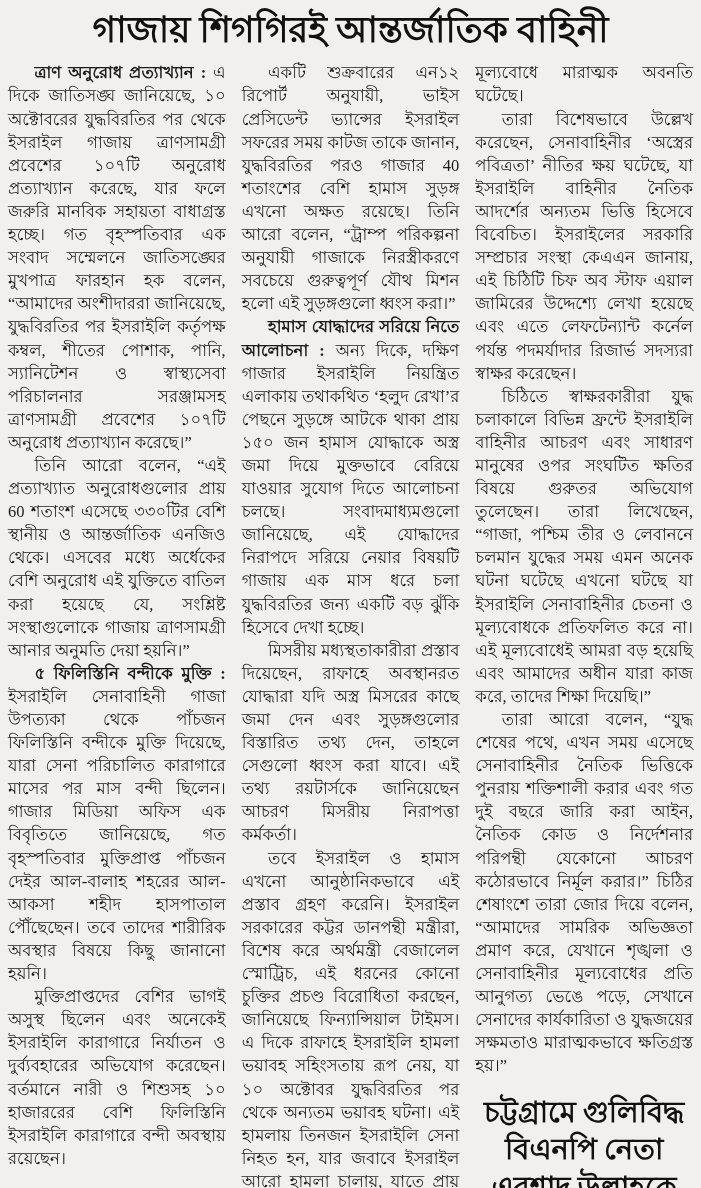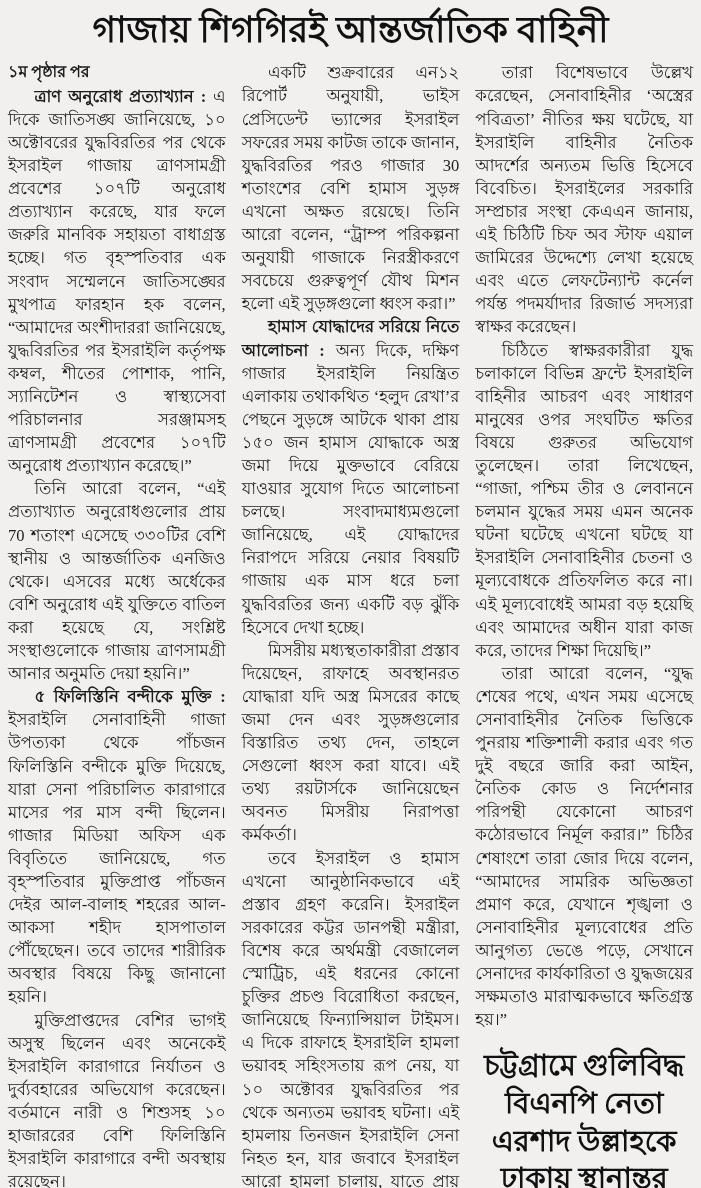--- a/index.html
+++ b/index.html
@@ -60,37 +60,37 @@
 </head>
 <body>
 
 <div class="page">
 
   <h1 class="main-headline">গাজায় শিগগিরই আন্তর্জাতিক বাহিনী</h1>
 
   <div class="columns">
 
     <div class="col">
-      <p class="continuation-note">১ম পৃষ্ঠার পর</p>
       <p class="para"><span class="lead">ত্রাণ অনুরোধ প্রত্যাখ্যান : </span><span>এ দিকে জাতিসঙ্ঘ জানিয়েছে, ১০ অক্টোবরের যুদ্ধবিরতির পর থেকে ইসরাইল গাজায় ত্রাণসামগ্রী প্রবেশের ১০৭টি অনুরোধ প্রত্যাখ্যান করেছে, যার ফলে জরুরি মানবিক সহায়তা বাধাগ্রস্ত হচ্ছে। গত বৃহস্পতিবার এক সংবাদ সম্মেলনে জাতিসঙ্ঘের মুখপাত্র ফারহান হক বলেন, “আমাদের অংশীদাররা জানিয়েছে, যুদ্ধবিরতির পর ইসরাইলি কর্তৃপক্ষ কম্বল, শীতের পোশাক, পানি, স্যানিটেশন ও স্বাস্থ্যসেবা পরিচালনার সরঞ্জামসহ ত্রাণসামগ্রী প্রবেশের ১০৭টি অনুরোধ প্রত্যাখ্যান করেছে।”</span></p>
-      <p class="para"><span class="lead"></span><span>তিনি আরো বলেন, “এই প্রত্যাখ্যাত অনুরোধগুলোর প্রায় 70 শতাংশ এসেছে ৩৩০টির বেশি স্থানীয় ও আন্তর্জাতিক এনজিও থেকে। এসবের মধ্যে অর্ধেকের বেশি অনুরোধ এই যুক্তিতে বাতিল করা হয়েছে যে, সংশ্লিষ্ট সংস্থাগুলোকে গাজায় ত্রাণসামগ্রী আনার অনুমতি দেয়া হয়নি।”</span></p>
+      <p class="para"><span class="lead"></span><span>তিনি আরো বলেন, “এই প্রত্যাখ্যাত অনুরোধগুলোর প্রায় 60 শতাংশ এসেছে ৩৩০টির বেশি স্থানীয় ও আন্তর্জাতিক এনজিও থেকে। এসবের মধ্যে অর্ধেকের বেশি অনুরোধ এই যুক্তিতে বাতিল করা হয়েছে যে, সংশ্লিষ্ট সংস্থাগুলোকে গাজায় ত্রাণসামগ্রী আনার অনুমতি দেয়া হয়নি।”</span></p>
       <p class="para"><span class="lead">৫ ফিলিস্তিনি বন্দীকে মুক্তি : </span><span>ইসরাইলি সেনাবাহিনী গাজা উপত্যকা থেকে পাঁচজন ফিলিস্তিনি বন্দীকে মুক্তি দিয়েছে, যারা সেনা পরিচালিত কারাগারে মাসের পর মাস বন্দী ছিলেন। গাজার মিডিয়া অফিস এক বিবৃতিতে জানিয়েছে, গত বৃহস্পতিবার মুক্তিপ্রাপ্ত পাঁচজন দেইর আল-বালাহ শহরের আল-আকসা শহীদ হাসপাতাল পৌঁছেছেন। তবে তাদের শারীরিক অবস্থার বিষয়ে কিছু জানানো হয়নি।</span></p>
       <p class="para"><span class="lead"></span><span>মুক্তিপ্রাপ্তদের বেশির ভাগই অসুস্থ ছিলেন এবং অনেকেই ইসরাইলি কারাগারে নির্যাতন ও দুর্ব্যবহারের অভিযোগ করেছেন। বর্তমানে নারী ও শিশুসহ ১০ হাজাররের বেশি ফিলিস্তিনি ইসরাইলি কারাগারে বন্দী অবস্থায় রয়েছেন।</span></p>
 
     </div>
 
     <div class="col">
-      <p class="para"><span class="lead"></span><span>একটি শুক্রবারের এন১২ রিপোর্ট অনুযায়ী, ভাইস প্রেসিডেন্ট ভ্যান্সের ইসরাইল সফরের সময় কাটজ তাকে জানান, যুদ্ধবিরতির পরও গাজার 30 শতাংশের বেশি হামাস সুড়ঙ্গ এখনো অক্ষত রয়েছে। তিনি আরো বলেন, “ট্রাম্প পরিকল্পনা অনুযায়ী গাজাকে নিরস্ত্রীকরণে সবচেয়ে গুরুত্বপূর্ণ যৌথ মিশন হলো এই সুড়ঙ্গগুলো ধ্বংস করা।”</span></p>
+      <p class="para"><span class="lead"></span><span>একটি শুক্রবারের এন১২ রিপোর্ট অনুযায়ী, ভাইস প্রেসিডেন্ট ভ্যান্সের ইসরাইল সফরের সময় কাটজ তাকে জানান, যুদ্ধবিরতির পরও গাজার 40 শতাংশের বেশি হামাস সুড়ঙ্গ এখনো অক্ষত রয়েছে। তিনি আরো বলেন, “ট্রাম্প পরিকল্পনা অনুযায়ী গাজাকে নিরস্ত্রীকরণে সবচেয়ে গুরুত্বপূর্ণ যৌথ মিশন হলো এই সুড়ঙ্গগুলো ধ্বংস করা।”</span></p>
       <p class="para"><span class="lead">হামাস যোদ্ধাদের সরিয়ে নিতে আলোচনা : </span><span>অন্য দিকে, দক্ষিণ গাজার ইসরাইলি নিয়ন্ত্রিত এলাকায় তথাকথিত ‘হলুদ রেখা’র পেছনে সুড়ঙ্গে আটকে থাকা প্রায় ১৫০ জন হামাস যোদ্ধাকে অস্ত্র জমা দিয়ে মুক্তভাবে বেরিয়ে যাওয়ার সুযোগ দিতে আলোচনা চলছে। সংবাদমাধ্যমগুলো জানিয়েছে, এই যোদ্ধাদের নিরাপদে সরিয়ে নেয়ার বিষয়টি গাজায় এক মাস ধরে চলা যুদ্ধবিরতির জন্য একটি বড় ঝুঁকি হিসেবে দেখা হচ্ছে।</span></p>
-      <p class="para"><span class="lead"></span><span>মিসরীয় মধ্যস্থতাকারীরা প্রস্তাব দিয়েছেন, রাফাহে অবস্থানরত যোদ্ধারা যদি অস্ত্র মিসরের কাছে জমা দেন এবং সুড়ঙ্গগুলোর বিস্তারিত তথ্য দেন, তাহলে সেগুলো ধ্বংস করা যাবে। এই তথ্য রয়টার্সকে জানিয়েছেন অবনত মিসরীয় নিরাপত্তা কর্মকর্তা।</span></p>
+      <p class="para"><span class="lead"></span><span>মিসরীয় মধ্যস্থতাকারীরা প্রস্তাব দিয়েছেন, রাফাহে অবস্থানরত যোদ্ধারা যদি অস্ত্র মিসরের কাছে জমা দেন এবং সুড়ঙ্গগুলোর বিস্তারিত তথ্য দেন, তাহলে সেগুলো ধ্বংস করা যাবে। এই তথ্য রয়টার্সকে জানিয়েছেন আচরণ মিসরীয় নিরাপত্তা কর্মকর্তা।</span></p>
       <p class="para"><span class="lead"></span><span>তবে ইসরাইল ও হামাস এখনো আনুষ্ঠানিকভাবে এই প্রস্তাব গ্রহণ করেনি। ইসরাইল সরকারের কট্টর ডানপন্থী মন্ত্রীরা, বিশেষ করে অর্থমন্ত্রী বেজালেল স্মোট্রিচ, এই ধরনের কোনো চুক্তির প্রচণ্ড বিরোধিতা করছেন, জানিয়েছে ফিন্যান্সিয়াল টাইমস। এ দিকে রাফাহে ইসরাইলি হামলা ভয়াবহ সহিংসতায় রূপ নেয়, যা ১০ অক্টোবর যুদ্ধবিরতির পর থেকে অন্যতম ভয়াবহ ঘটনা। এই হামলায় তিনজন ইসরাইলি সেনা নিহত হন, যার জবাবে ইসরাইল আরো হামলা চালায়, যাতে প্রায় ১৫০ জন ফিলিস্তিনি নিহত হন।</span></p>
 
     </div>
 
     <div class="col">
+      <p class="para noindent"><span class="lead"></span><span>মূল্যবোধে মারাত্মক অবনতি ঘটেছে।</span></p>
       <p class="para"><span class="lead"></span><span>তারা বিশেষভাবে উল্লেখ করেছেন, সেনাবাহিনীর ‘অস্ত্রের পবিত্রতা’ নীতির ক্ষয় ঘটেছে, যা ইসরাইলি বাহিনীর নৈতিক আদর্শের অন্যতম ভিত্তি হিসেবে বিবেচিত। ইসরাইলের সরকারি সম্প্রচার সংস্থা কেএএন জানায়, এই চিঠিটি চিফ অব স্টাফ এয়াল জামিরের উদ্দেশ্যে লেখা হয়েছে এবং এতে লেফটেন্যান্ট কর্নেল পর্যন্ত পদমর্যাদার রিজার্ভ সদস্যরা স্বাক্ষর করেছেন।</span></p>
       <p class="para"><span class="lead"></span><span>চিঠিতে স্বাক্ষরকারীরা যুদ্ধ চলাকালে বিভিন্ন ফ্রন্টে ইসরাইলি বাহিনীর আচরণ এবং সাধারণ মানুষের ওপর সংঘটিত ক্ষতির বিষয়ে গুরুতর অভিযোগ তুলেছেন। তারা লিখেছেন, “গাজা, পশ্চিম তীর ও লেবাননে চলমান যুদ্ধের সময় এমন অনেক ঘটনা ঘটেছে এখনো ঘটছে যা ইসরাইলি সেনাবাহিনীর চেতনা ও মূল্যবোধকে প্রতিফলিত করে না। এই মূল্যবোধেই আমরা বড় হয়েছি এবং আমাদের অধীন যারা কাজ করে, তাদের শিক্ষা দিয়েছি।”</span></p>
       <p class="para"><span class="lead"></span><span>তারা আরো বলেন, “যুদ্ধ শেষের পথে, এখন সময় এসেছে সেনাবাহিনীর নৈতিক ভিত্তিকে পুনরায় শক্তিশালী করার এবং গত দুই বছরে জারি করা আইন, নৈতিক কোড ও নির্দেশনার পরিপন্থী যেকোনো আচরণ কঠোরভাবে নির্মূল করার।” চিঠির শেষাংশে তারা জোর দিয়ে বলেন, “আমাদের সামরিক অভিজ্ঞতা প্রমাণ করে, যেখানে শৃঙ্খলা ও সেনাবাহিনীর মূল্যবোধের প্রতি আনুগত্য ভেঙে পড়ে, সেখানে সেনাদের কার্যকারিতা ও যুদ্ধজয়ের সক্ষমতাও মারাত্মকভাবে ক্ষতিগ্রস্ত হয়।”</span></p>
 
       <div>
         <h2 class="article2-headline">চট্টগ্রামে গুলিবিদ্ধ বিএনপি নেতা এরশাদ উল্লাহকে ঢাকায় স্থানান্তর</h2>
 
       </div>
     </div>
 

